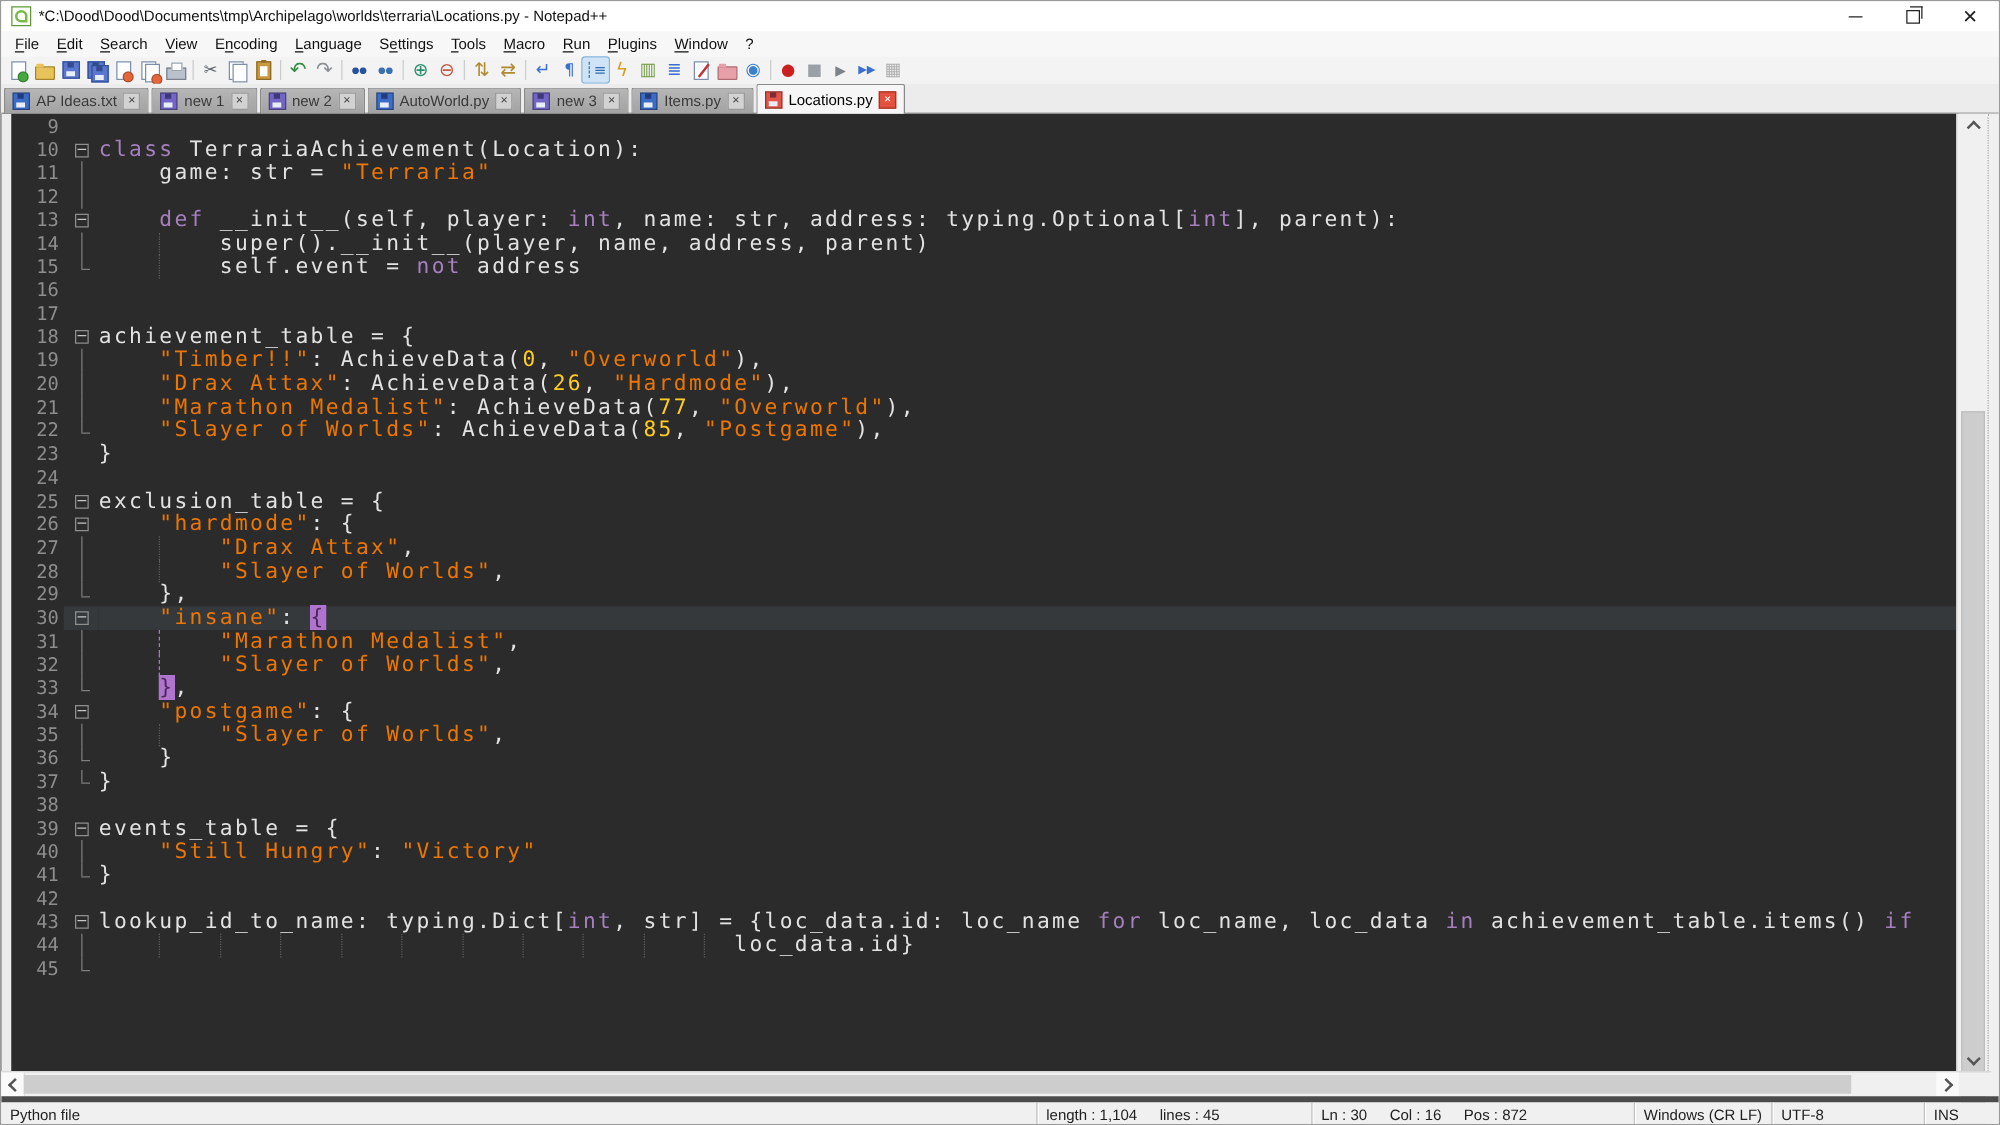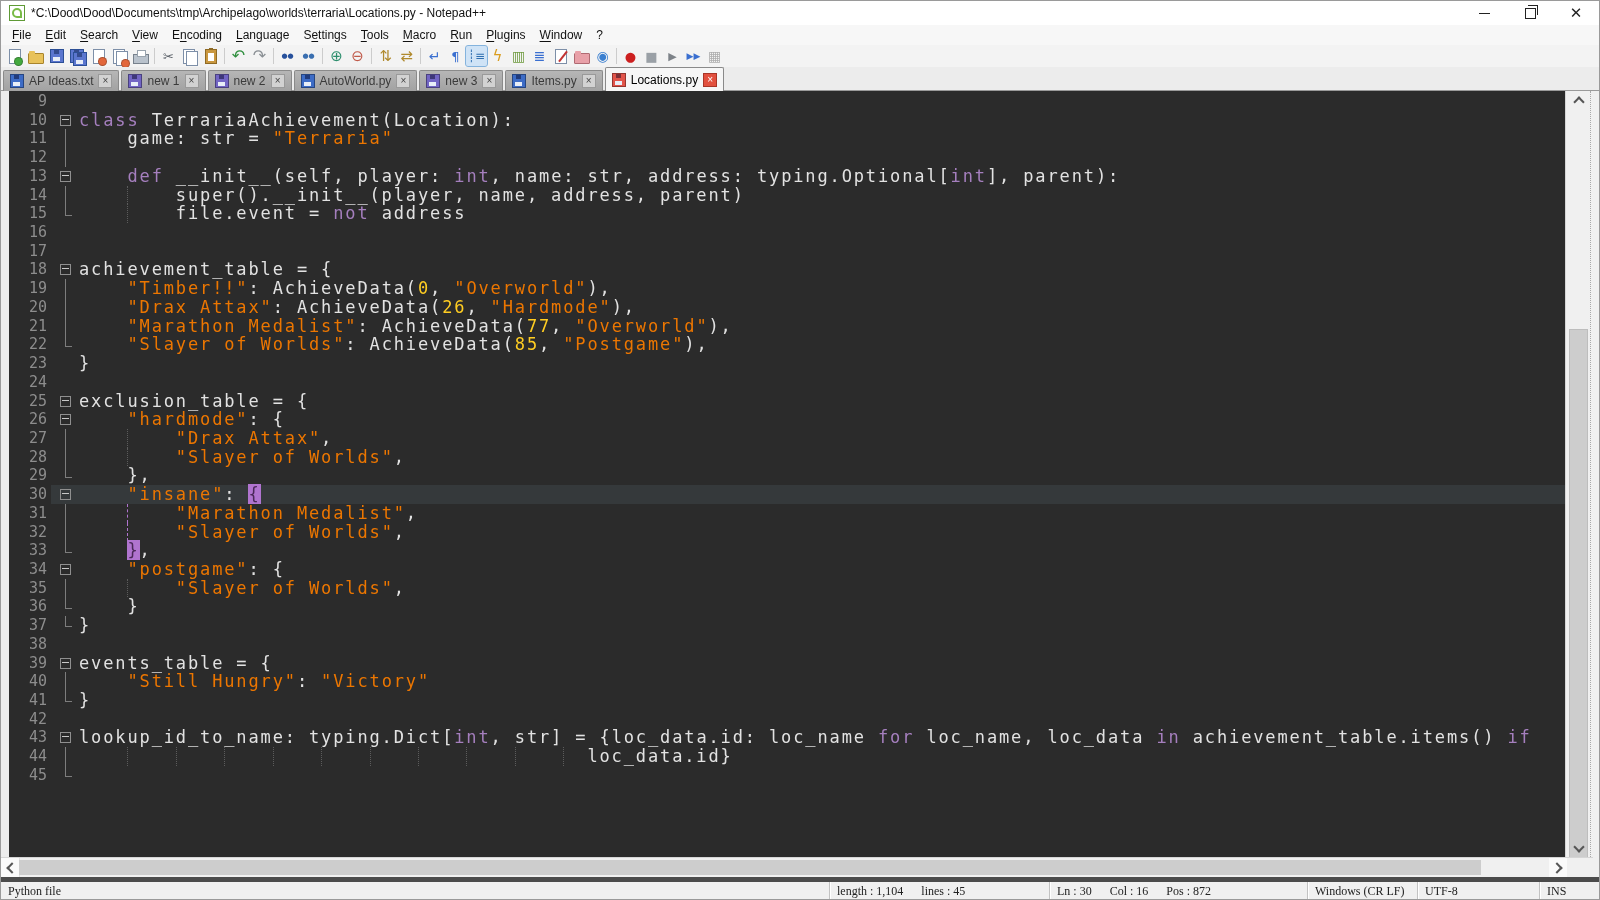--- a/index.html
+++ b/index.html
@@ -94,21 +94,21 @@
   #hscroll{position:absolute;left:0;top:856px;width:1592px;height:20px;background:#f0f0f0;border-top:1px solid #d5d5d5;box-sizing:border-box;}
   #hs-left,#hs-right{position:absolute;top:0;width:18px;height:100%;display:flex;align-items:center;justify-content:center;background:#fafafa;}
   #hs-left{left:0;border-right:1px solid #e0e0e0;}
   #hs-right{left:1548px;}
   #hs-left .chev{transform:rotate(135deg);margin-left:3px;}
   #hs-right .chev{transform:rotate(-45deg);margin-right:3px;}
   #hs-thumb{position:absolute;left:18px;top:2px;height:15px;width:1462px;background:#cdcdcd;}
   #darkstrip{position:absolute;left:0;top:876px;width:100%;height:5px;background:#4b4b4b;}
   
   #statusbar{position:absolute;left:0;top:881px;width:100%;height:19px;background:#f0f0f0;
-             display:flex;align-items:center;font-size:12px;color:#222;font-family:Liberation Serif, serif;}
+             display:flex;align-items:center;font-size:12px;color:#222;}
   .st{height:100%;display:flex;align-items:center;padding-left:7px;box-sizing:border-box;
       border-left:1px solid #c2c2c2;box-shadow:inset 1px 0 0 #ffffff;gap:18px;white-space:nowrap;}
   .st:first-child{border-left:none;box-shadow:none;flex:1;}
 </style>
 </head>
 <body>
 
 <div id="win">
 
   <div id="titlebar">
@@ -371,21 +371,21 @@
           <span class="code"><span class="t-d">    </span><span class="t-k">def</span><span class="t-d"> __init__(self, player: </span><span class="t-k">int</span><span class="t-d">, name: str, address: typing.Optional[</span><span class="t-k">int</span><span class="t-d">], parent):</span></span>
         </div>
         <div class="row">
           <span class="ln">14</span>
           <span class="fold fline"></span>
           <span class="code"><div class="gd" style="left: 48.42px;"></div><span class="t-d">        super().__init__(player, name, address, parent)</span></span>
         </div>
         <div class="row">
           <span class="ln">15</span>
           <span class="fold fend"></span>
-          <span class="code"><div class="gd" style="left: 48.42px;"></div><span class="t-d">        file.event = </span><span class="t-k">not</span><span class="t-d"> address</span></span>
+          <span class="code"><div class="gd" style="left: 48.42px;"></div><span class="t-d">        self.event = </span><span class="t-k">not</span><span class="t-d"> address</span></span>
         </div>
         <div class="row">
           <span class="ln">16</span>
           <span class="fold"></span>
           <span class="code"></span>
         </div>
         <div class="row">
           <span class="ln">17</span>
           <span class="fold"></span>
           <span class="code"></span>

